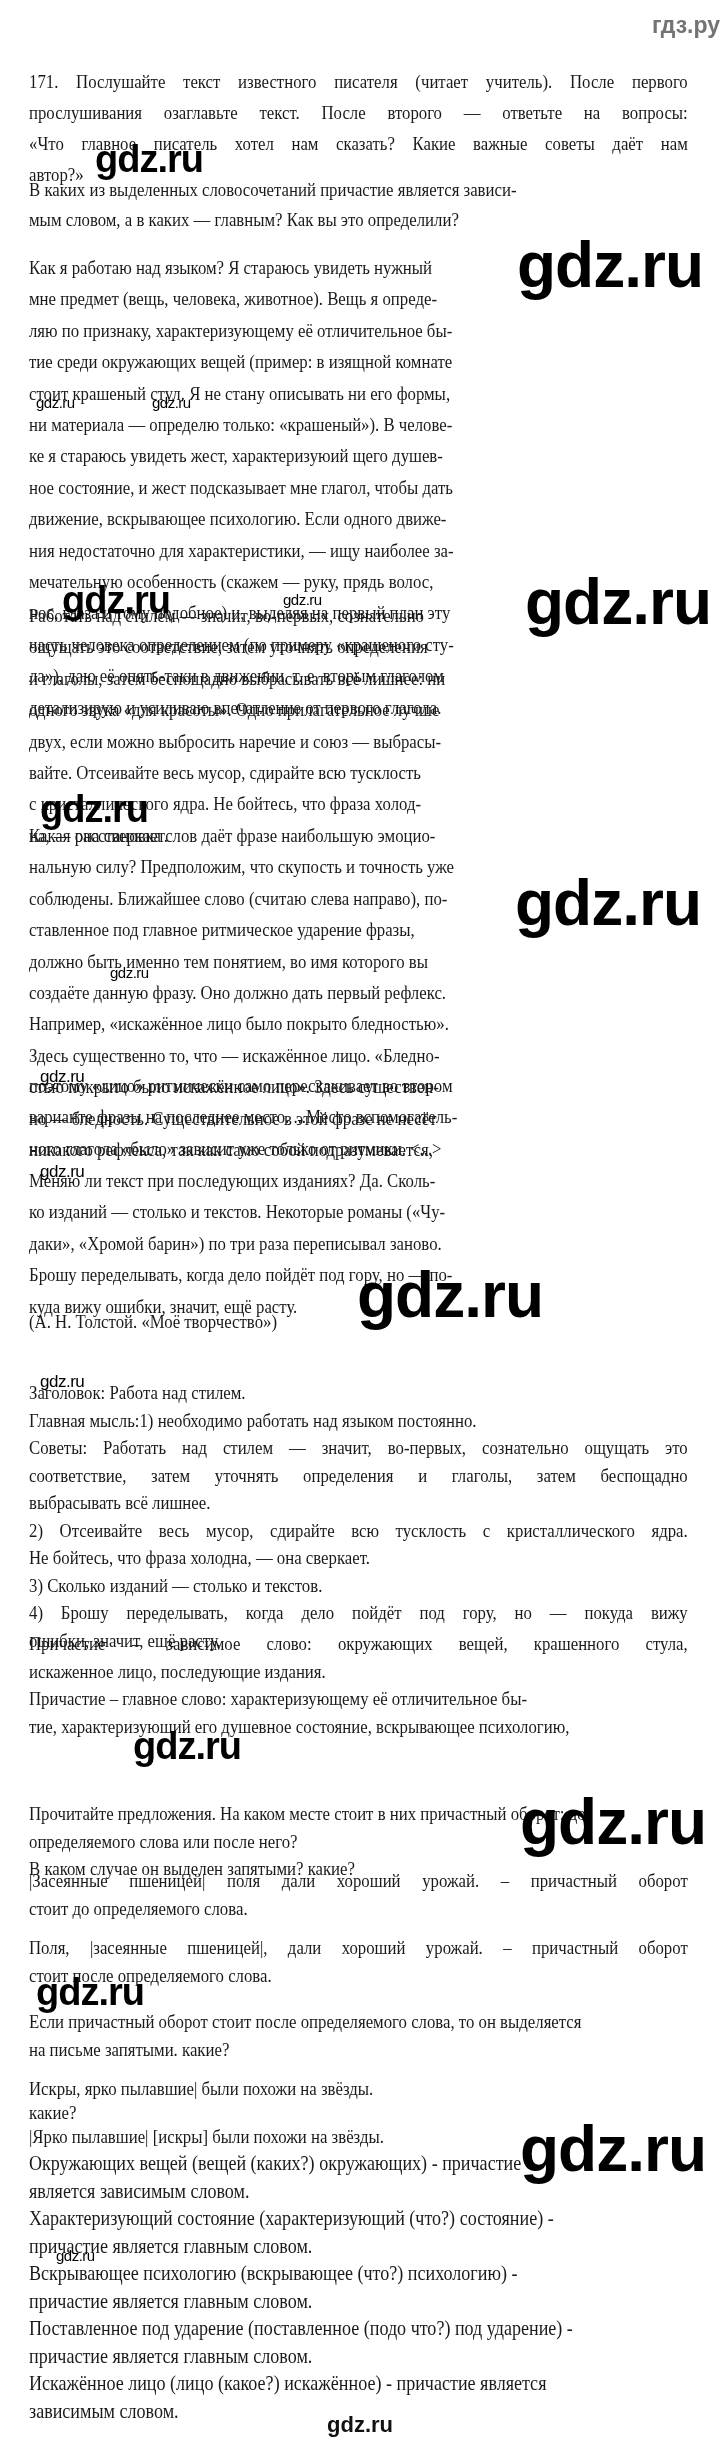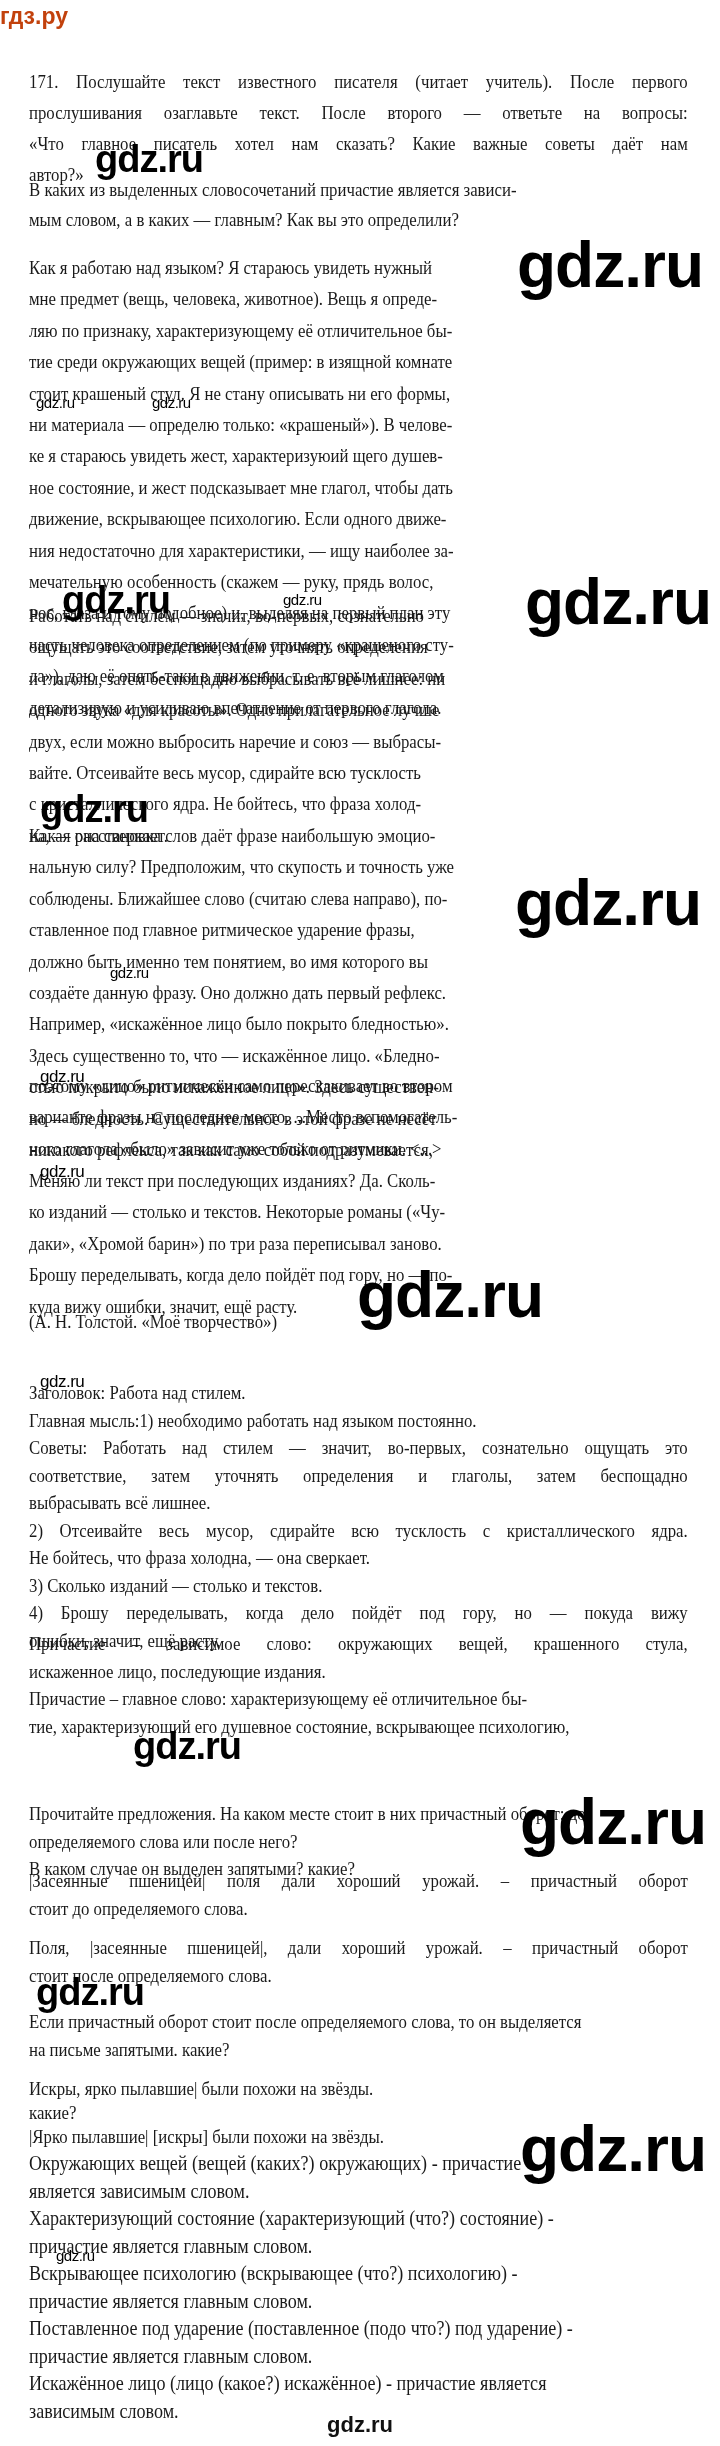--- a/index.html
+++ b/index.html
@@ -1,20 +1,20 @@
 <!DOCTYPE html>
 <html><head>
   <meta charset="utf-8">
   <style>
     html, body { margin: 0; padding: 0; background: #ffffff; }
     body { width: 720px; height: 2446px; position: relative; overflow: hidden;
            font-family: "Liberation Serif", "DejaVu Serif", serif; color: #1a1a1a; }
-    .site-header { position: absolute; top: 3px; left: 0; width: 720px; text-align: left;
+    .site-header { position: absolute; top: 12px; left: 0; width: 720px; text-align: right;
                    font-family: "Liberation Sans", "DejaVu Sans", sans-serif; font-weight: bold;
-                   font-size: 23px; color: #c2410c; }
+                   font-size: 23px; color: #737373; }
     .blk { position: absolute; left: 29px; font-size: 19.5px; line-height: 31px;
            transform-origin: left top; transform: scaleX(0.86); white-space: nowrap; }
     .blk .ln { display: block; }
     .justify .ln { display: block; text-align: justify; text-align-last: justify; width: 766px; }
     .justify .ln.last { text-align-last: left; }
     .wm { position: absolute; font-family: "Liberation Sans", "DejaVu Sans", sans-serif;
           font-weight: bold; color: #000; letter-spacing: -1px; line-height: 1; }
     .wm.big { font-size: 64px; }
     .wm.mid { font-size: 38px; }
     .wm.small { font-size: 15px; font-weight: normal; letter-spacing: -0.5px; }

